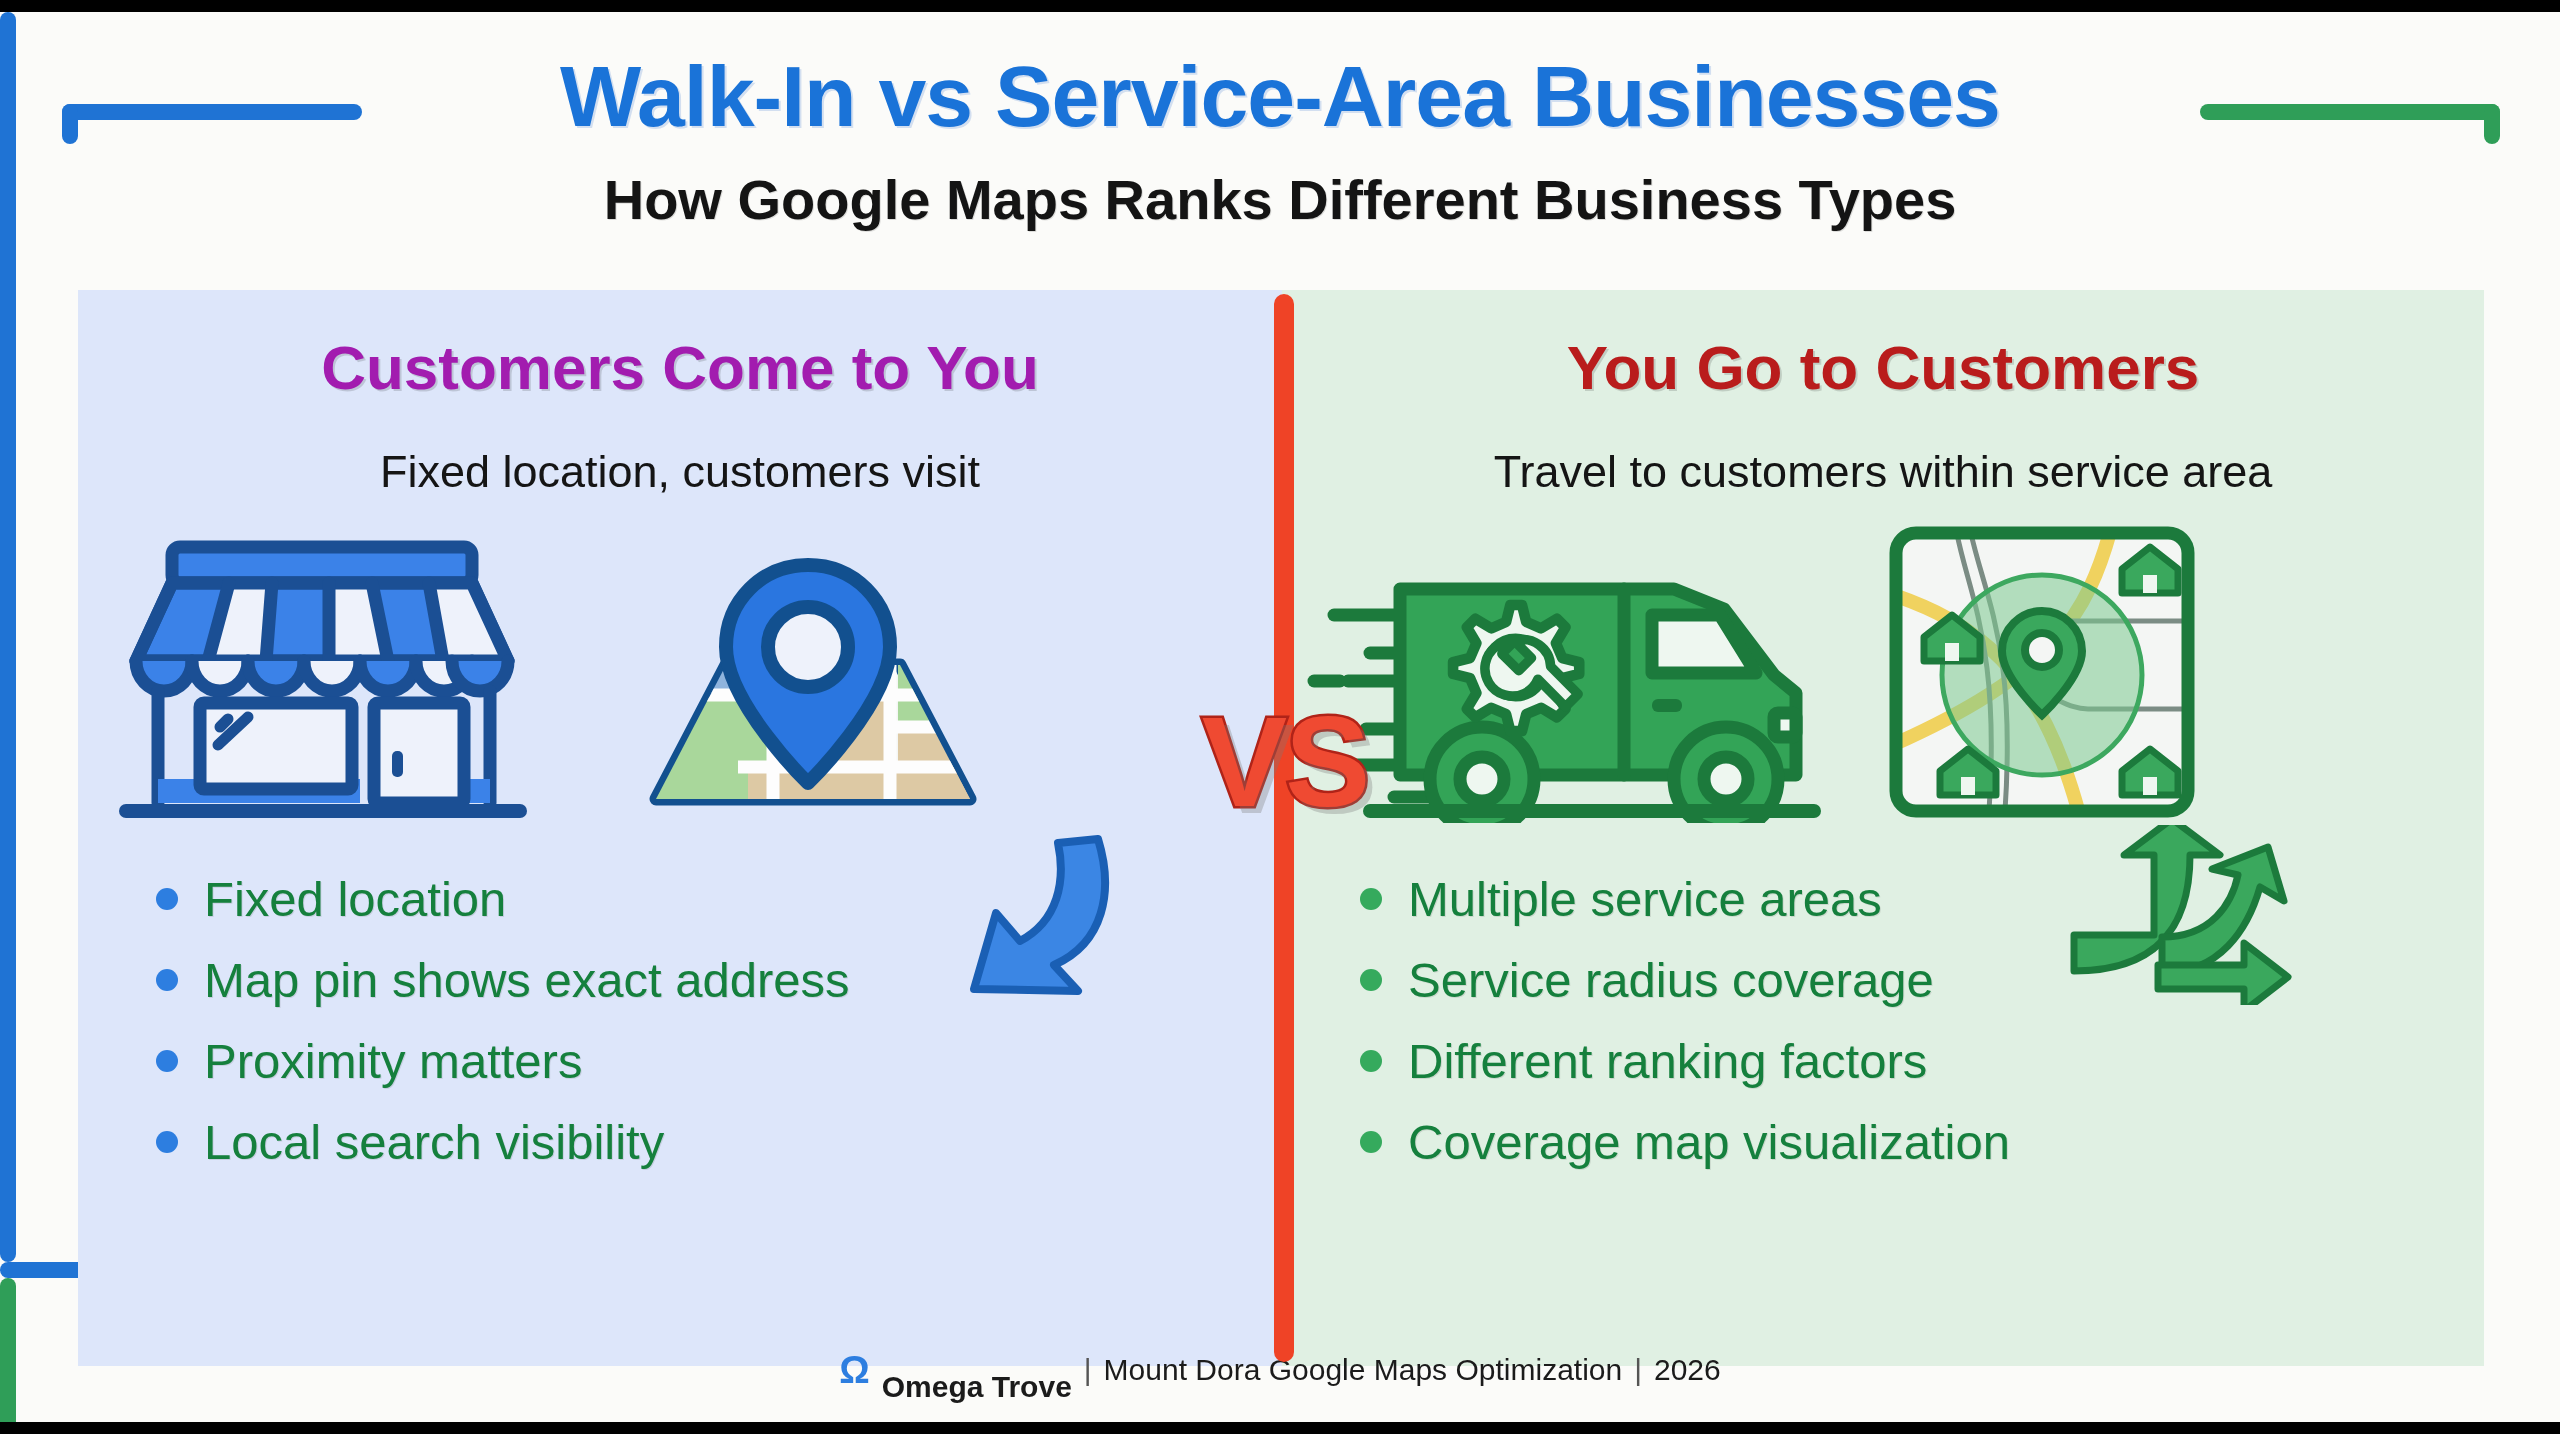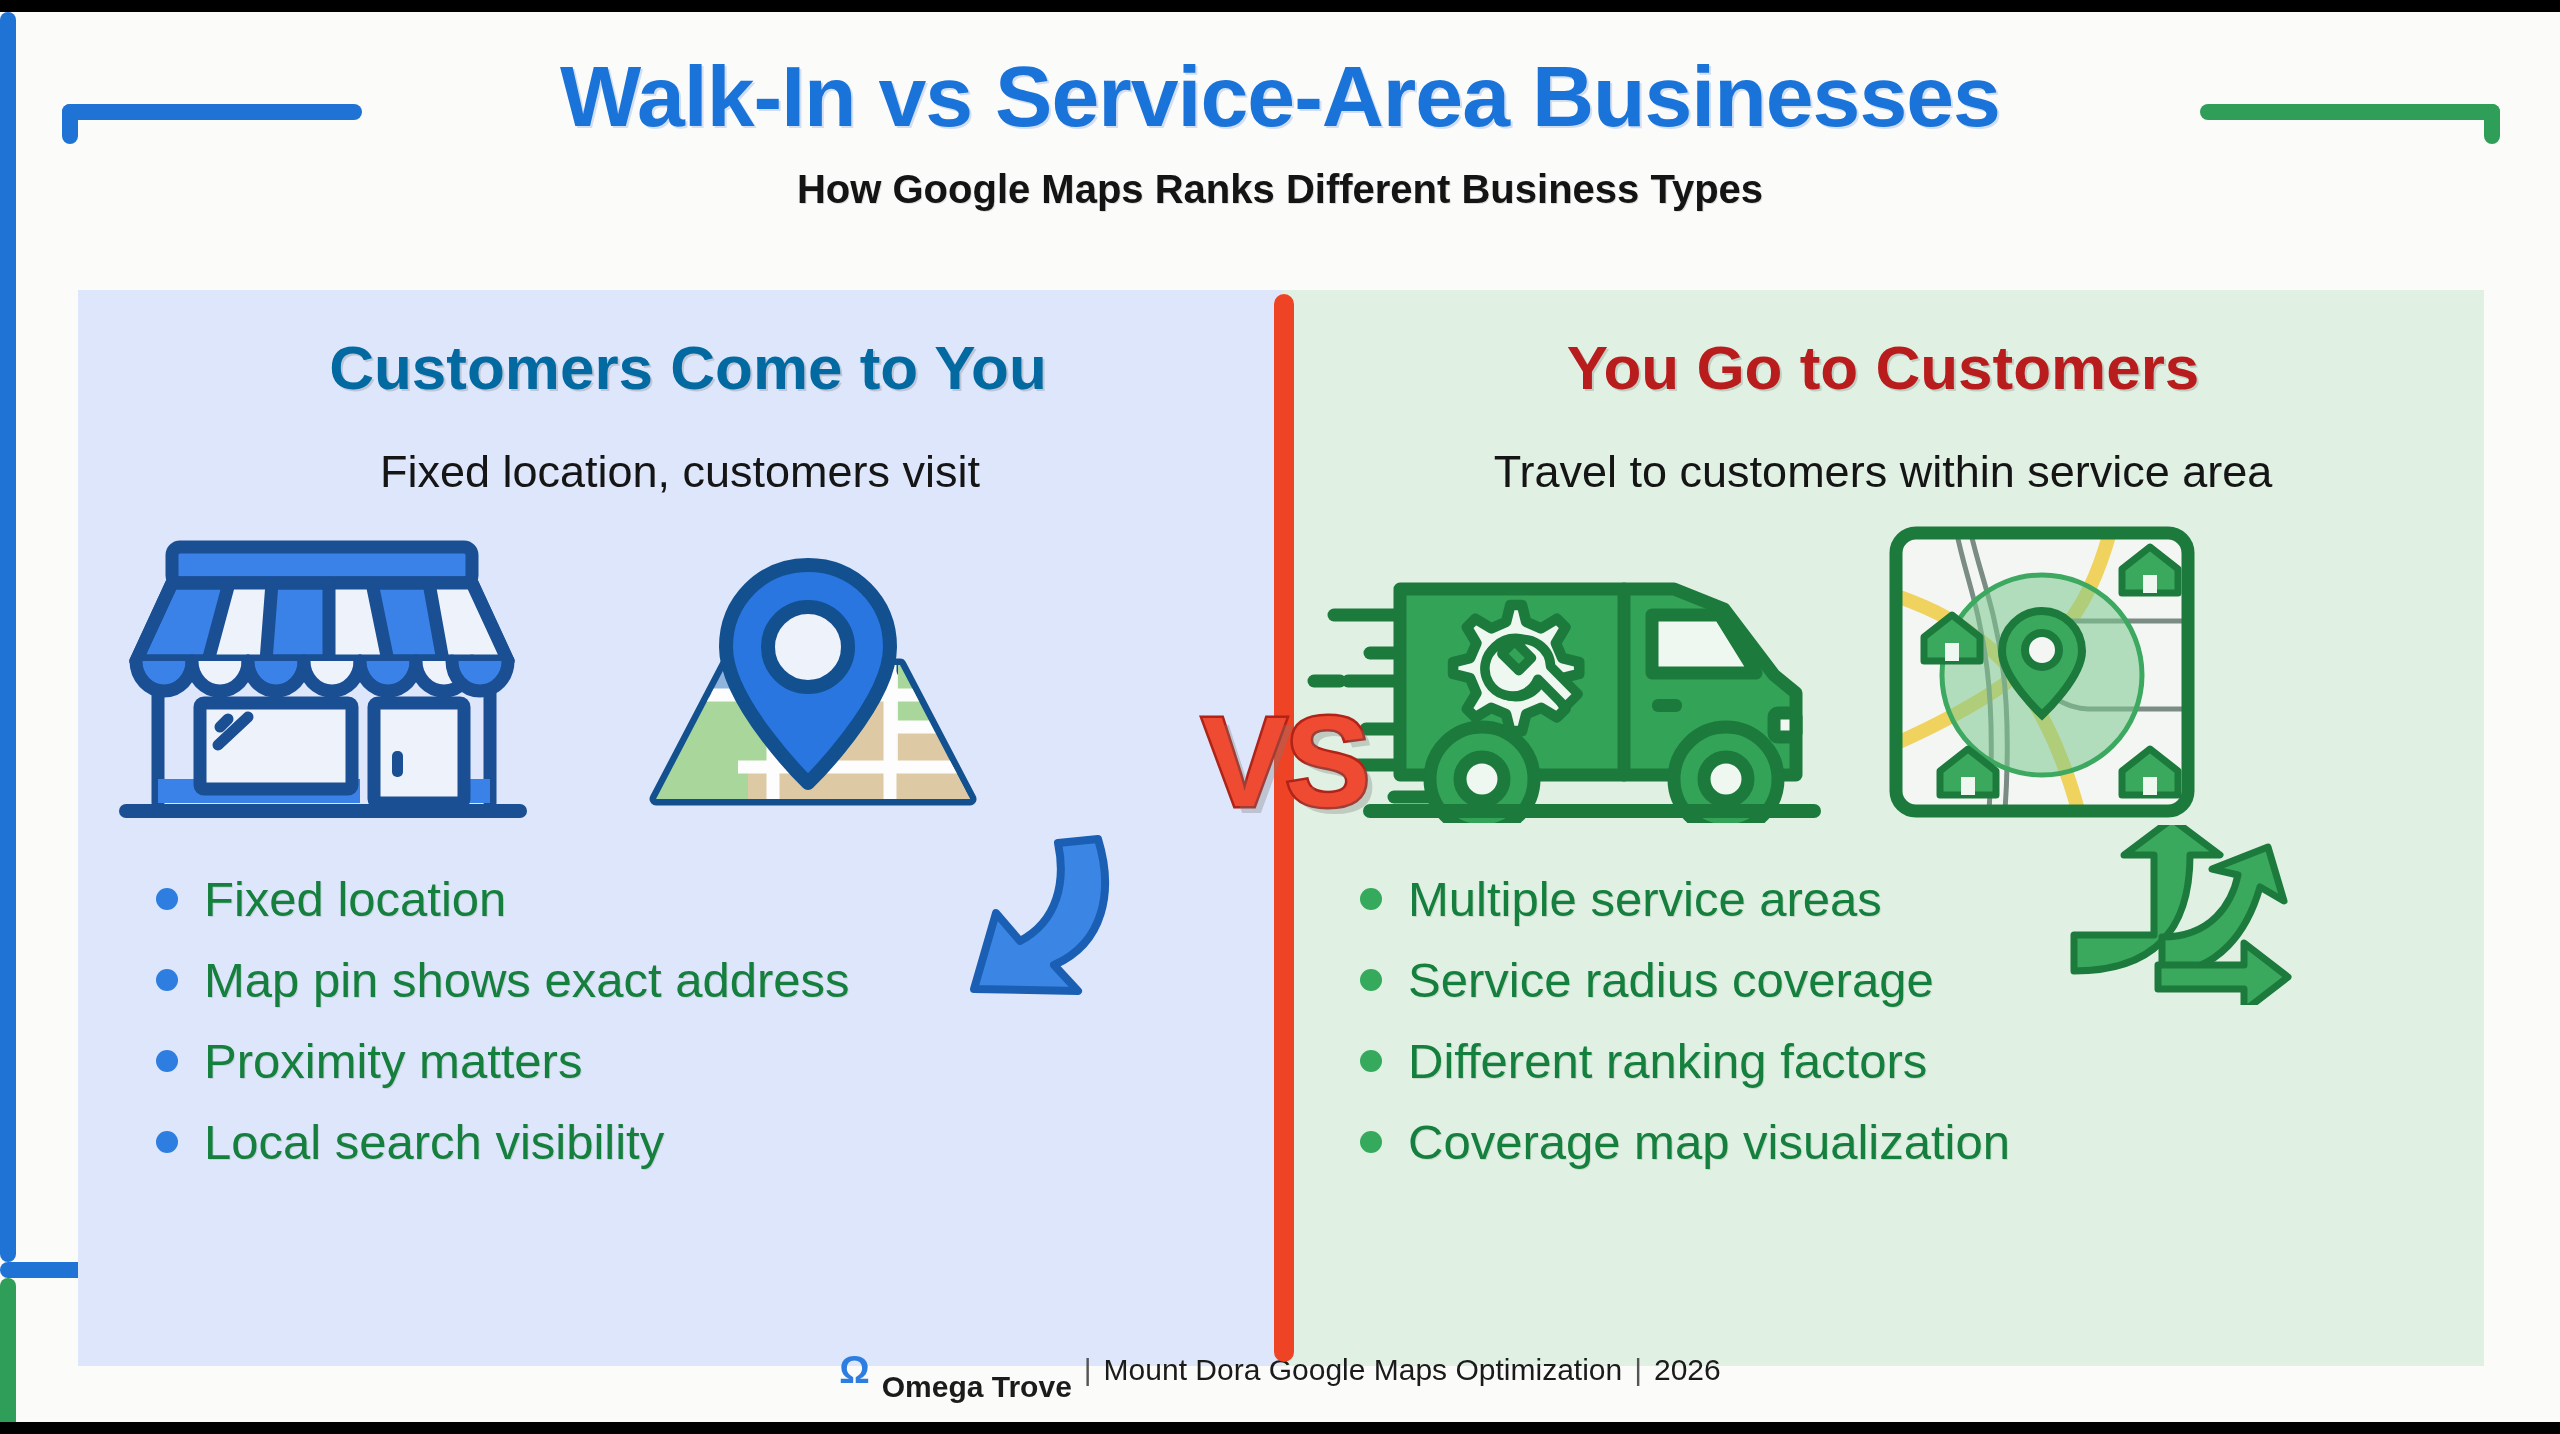--- a/index.html
+++ b/index.html
@@ -48,42 +48,42 @@
     position:absolute; left:0; top:35px; width:2560px;
     text-align:center;
     font-size:86px; font-weight:bold; letter-spacing:-1px;
     color:#1a73d8;
     text-shadow:2px 2px 0 rgba(120,160,220,.30);
     font-family:"Liberation Sans", sans-serif;
   }
   .subtitle {
     position:absolute; left:0; top:155px; width:2560px;
     text-align:center;
-    font-size:40px; font-weight:bold; color:#141414;
+    font-size:56px; font-weight:bold; color:#141414;
     text-shadow:1px 1px 0 rgba(0,0,0,.12);
   }
 
   
   .panels { position:absolute; left:78px; top:278px; width:2406px; height:1076px; display:flex; }
   .panel { position:relative; height:100%; }
   .panel-left  { width:1204px; background:#dde6fa; }
   .panel-right { width:1202px; background:#e0f0e3; }
 
   .divider {
     position:absolute; left:1274px; top:282px;
     width:20px; height:1068px; background:#ef4326; border-radius:10px;
     z-index:6;
   }
 
   .p-head {
     position:absolute; left:0; width:100%; top:42px;
     text-align:center; font-size:62px; font-weight:bold;
     text-shadow:2px 2px 0 rgba(0,0,0,.14);
   }
-  .panel-left  .p-head { color:#0369a1;margin-left:8px; }
+  .panel-left  .p-head { color:#a21caf; }
   .panel-right .p-head { color:#b91c1c; }
 
   .p-sub {
     position:absolute; left:0; width:100%; top:128px;
     text-align:center; font-size:45px; color:#151515;margin-top:28px;
   }
 
   
   .art { position:absolute; top:235px; left:0; width:100%; height:300px; }
 

